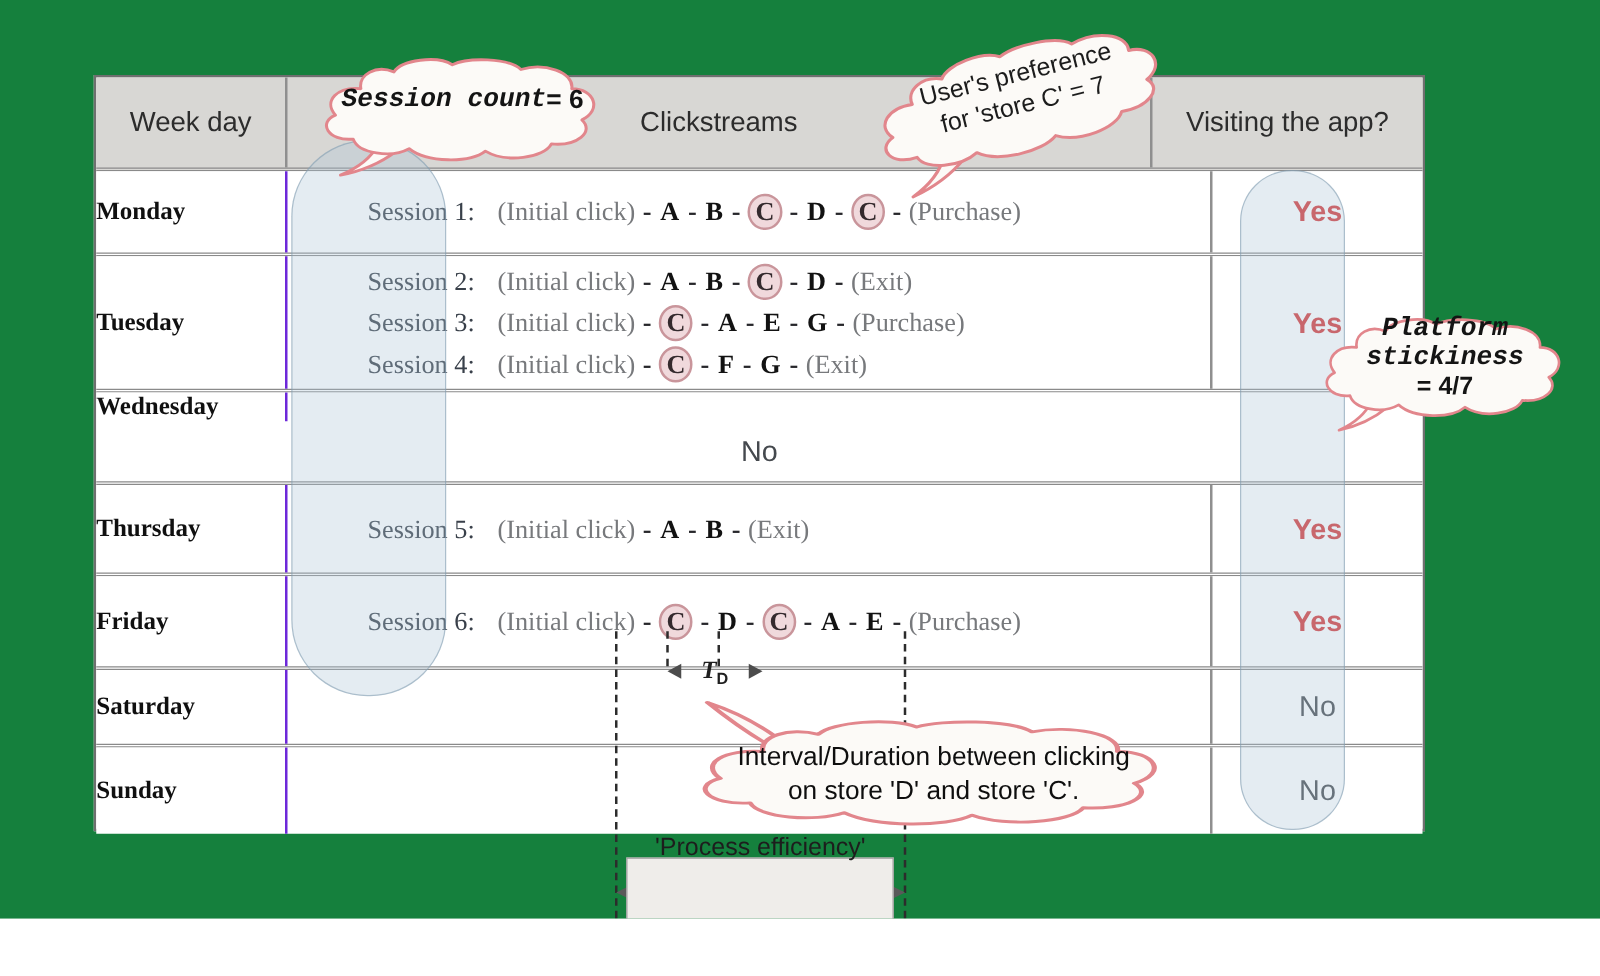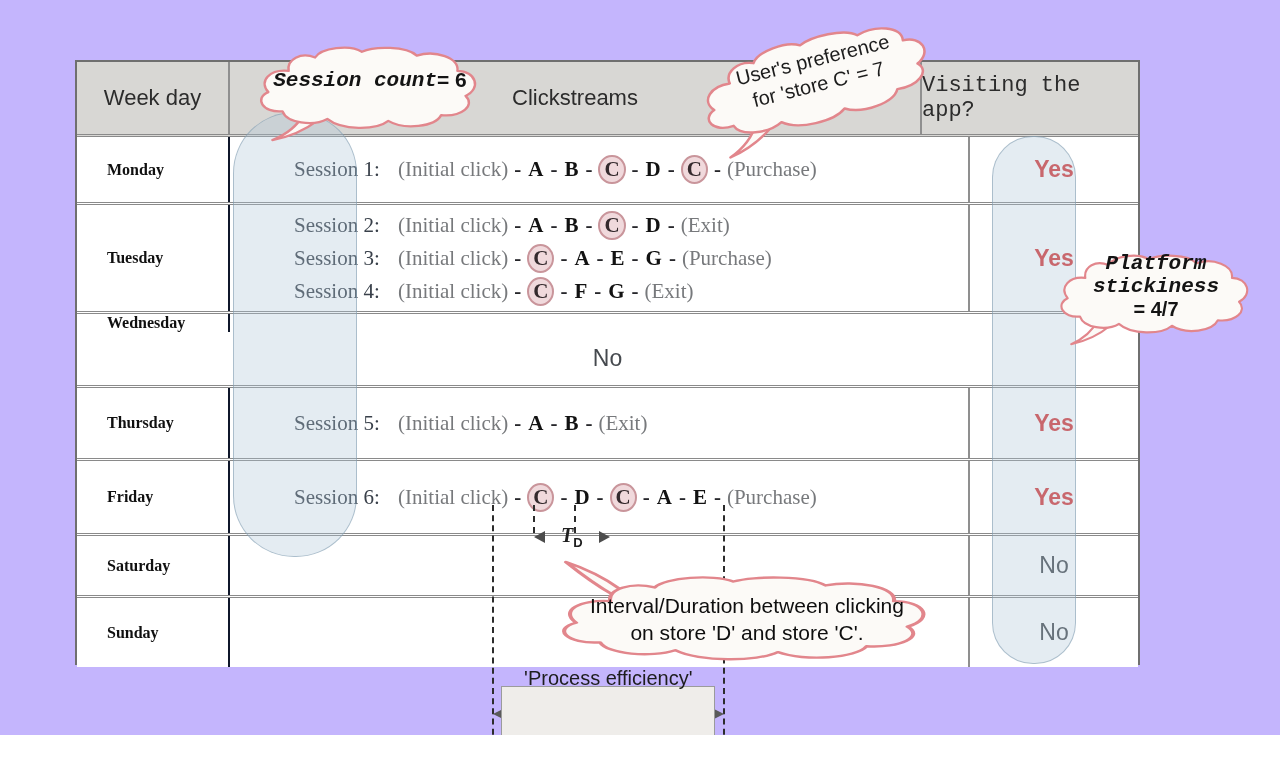--- a/index.html
+++ b/index.html
@@ -1,31 +1,31 @@
 <!DOCTYPE html>
 <html style="--yes_red: #d63a3a; --store_c_fill: #f0d9dc; --store_c_border: #c9959b; --cloud_border: #e2868c; --oval_fill: rgba(174,198,215,0.33);"><head>
 <meta charset="utf-8">
 <style>
   html,body{margin:0;padding:0;background:#ffffff;}
-  #stage{position:relative;width:1280px;height:735px;background:#c4b5fd;overflow:hidden;
+  #stage{position:relative;width:1280px;height:735px;background:#15803d;overflow:hidden;
          font-family:"Liberation Sans",sans-serif;}
 
   
   .table{position:absolute;left:75px;top:60px;width:1065px;height:605px;
          border:2px solid #6f6f6f;box-sizing:border-box;background:#fff;}
   .thead{display:flex;height:75px;background:#d8d7d4;border-bottom:3px double #8a8a8a;box-sizing:border-box;}
   .th{display:flex;align-items:center;justify-content:center;font-size:22px;color:#2c2c2c;box-sizing:border-box;}
   .th1{width:153px;border-right:2px solid #8f8f8f;}
   .th2{width:692px;border-right:2px solid #8f8f8f;}
-  .th3{flex:1;font-family:Liberation Mono, monospace;}
+  .th3{flex:1;}
 
   .trow{display:flex;border-bottom:3px double #8a8a8a;box-sizing:border-box;background:#fff;}
-  .cell-day{width:153px;border-right:2px solid #0f172a;display:flex;align-items:center;
-            padding-left:30px;font-family:"Liberation Serif",serif;font-weight:bold;
-            font-size:16px;color:#101010;box-sizing:border-box;}
+  .cell-day{width:153px;border-right:2px solid #6d28d9;display:flex;align-items:center;
+            padding-left:0;font-family:"Liberation Serif",serif;font-weight:bold;
+            font-size:20px;color:#101010;box-sizing:border-box;}
   .cell-sessions{width:692px;border-right:2px solid #8f8f8f;display:flex;flex-direction:column;
                  justify-content:center;padding-left:16px;box-sizing:border-box;
                  font-family:"Liberation Serif",serif;font-size:21px;margin-left:48px;}
   .cell-visit{flex:1;display:flex;align-items:center;justify-content:center;font-size:23px;}
 
   .sline{display:flex;align-items:center;line-height:33px;white-space:nowrap;}
   .slabel{width:104px;color:#39404a;flex:0 0 auto;}
   .paren{color:#77797c;}
   .letter{font-weight:bold;color:#121212;padding:0 1px;}
   .sep{color:#26262a;font-weight:bold;padding:0 6px;}

